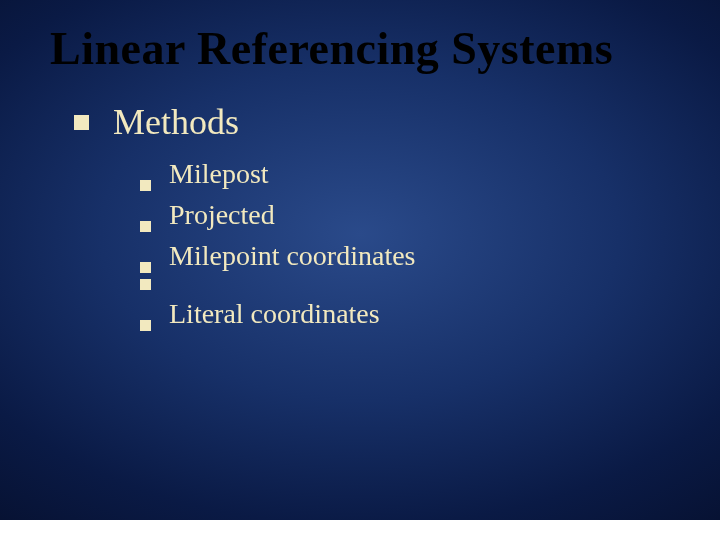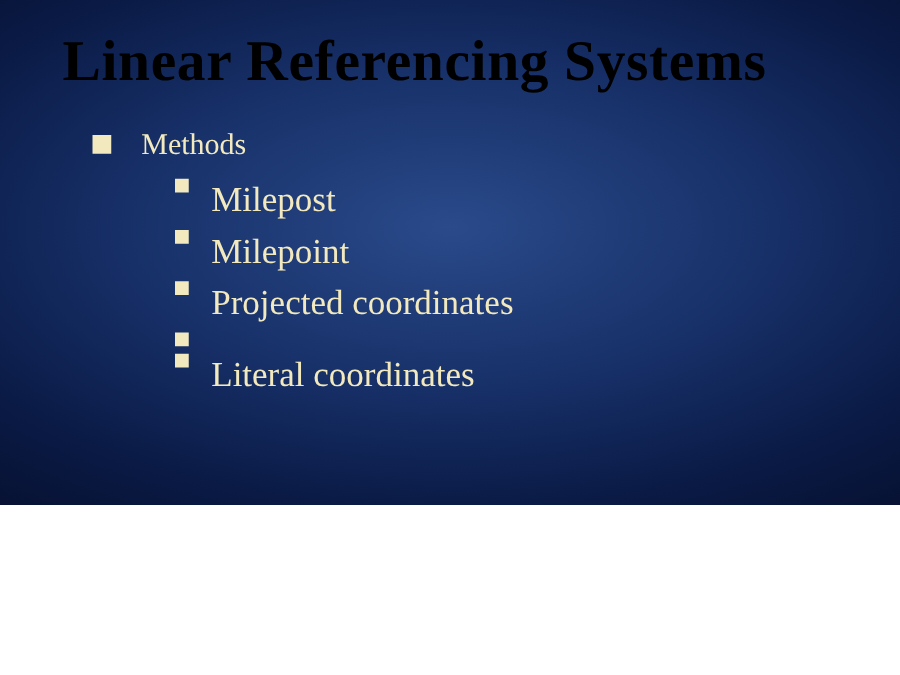--- a/index.html
+++ b/index.html
@@ -5,21 +5,21 @@
   html, body {
     margin: 0;
     padding: 0;
     width: 720px;
     height: 540px;
     overflow: hidden;
     font-family: "Comic Sans MS", "Comic Sans", cursive;
   }
   .slide {
     width: 720px;
-    height: 404px;
+    height: 520px;
     background: radial-gradient(ellipse 90% 80% at 50% 45%, #2a4a8a 0%, #173068 40%, #0a1a45 70%, #050d28 100%);
     position: relative;
     box-sizing: border-box;
     padding: 24px 50px 38px 50px;
     color: #f2e9bf;
   }
   .title {
     font-size: 46px;
     font-weight: bold;
     color: #000;
@@ -33,30 +33,30 @@
     margin: 0 0 14px 24px;
   }
   .bullet1 {
     width: 15px;
     height: 15px;
     background: #f2e9bf;
     margin-right: 24px;
     flex-shrink: 0;
   }
   .level1-text {
-    font-size: 24px;
+    font-size: 36px;
     line-height: 1.1;
     font-family: Liberation Serif, serif;
   }
   .sublist {
     margin-left: 90px;
   }
   .level2 {
     display: flex;
-    align-items: flex-start;
+    align-items: flex-end;
     margin: 0 0 6px 0;
   }
   .bullet2 {
     width: 11px;
     height: 11px;
     background: #f2e9bf;
     margin-right: 18px;
     flex-shrink: 0;
   }
   .level2-text {
@@ -75,25 +75,25 @@
     <div class="level1-text">Methods</div>
   </div>
 
   <div class="sublist">
     <div class="level2">
       <div class="bullet2"></div>
       <div class="level2-text">Milepost</div>
     </div>
     <div class="level2">
       <div class="bullet2"></div>
-      <div class="level2-text">Milepoint</div>
+      <div class="level2-text">Projected</div>
     </div>
     <div class="level2">
       <div class="bullet2"></div>
-      <div class="level2-text">Projected coordinates</div>
+      <div class="level2-text">Milepoint coordinates</div>
     </div>
     <div class="level2">
       <div class="bullet2"></div>
     </div>
     <div class="level2">
       <div class="bullet2"></div>
       <div class="level2-text">Literal coordinates</div>
     </div>
   </div>
 </div>

